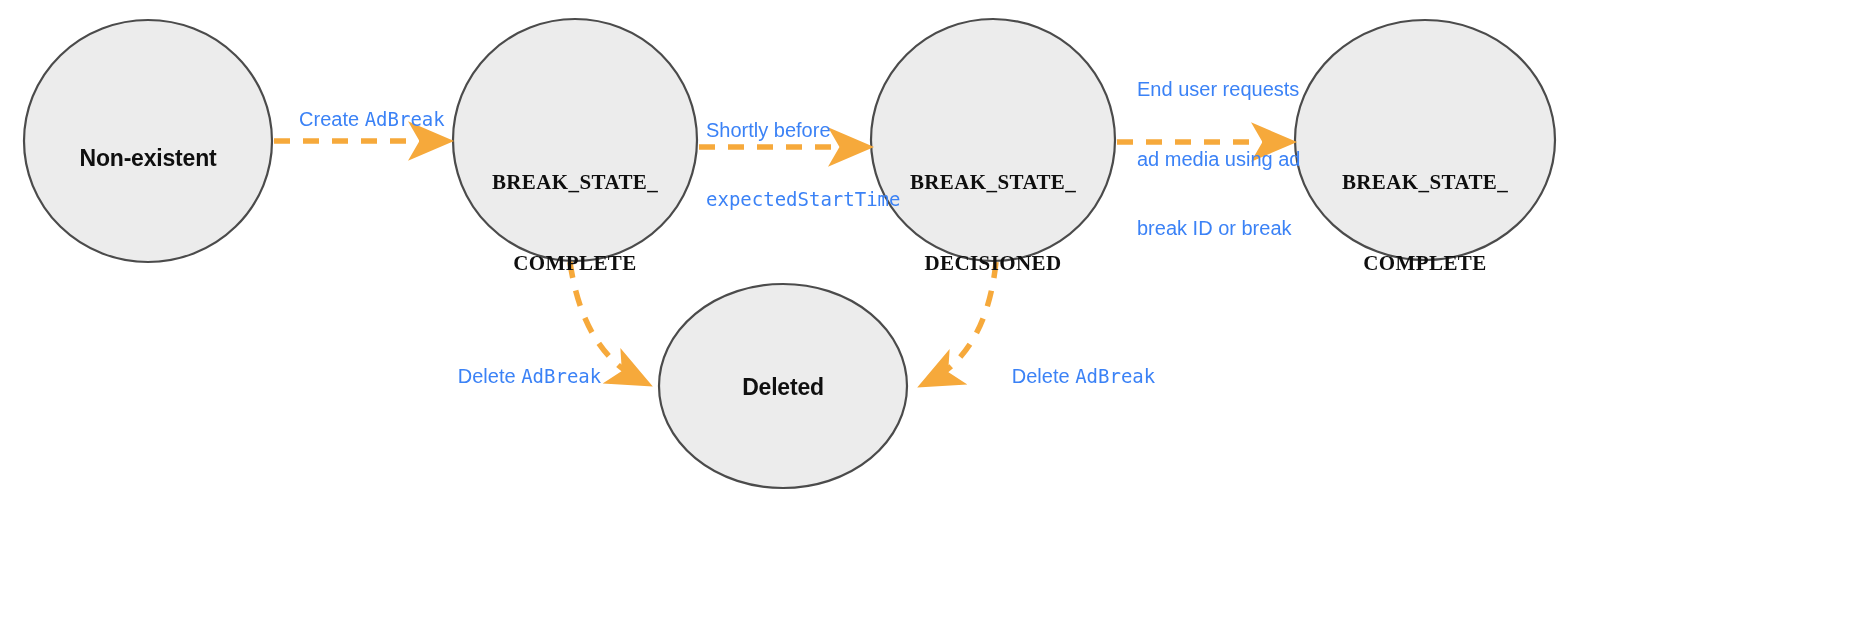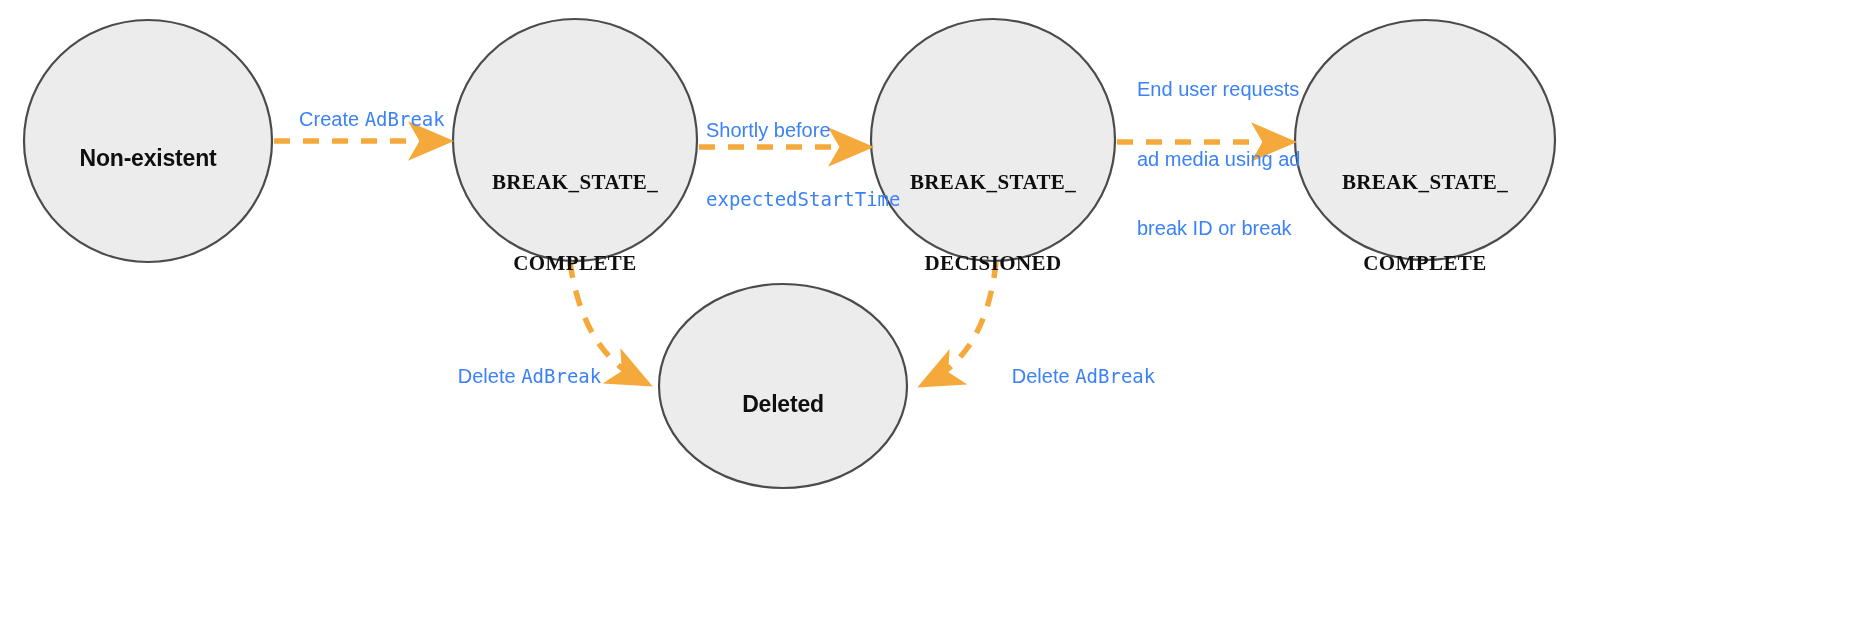--- a/index.html
+++ b/index.html
@@ -110,21 +110,21 @@
   <div class="node-label mono" style="left:873px; top:114px; width:240px;">
     <div>BREAK_STATE_</div>
     <div>DECISIONED</div>
   </div>
 
   <div class="node-label mono" style="left:1305px; top:114px; width:240px;">
     <div>BREAK_STATE_</div>
     <div>COMPLETE</div>
   </div>
 
-  <div class="node-label plain" style="left:663px; top:390px; width:240px;">Deleted</div>
+  <div class="node-label plain" style="left:663px; top:373px; width:240px;">Deleted</div>
 
   <div class="edge-label center" style="left:238px; top:85px; width:250px;">
     <span class="txt">Create </span><span class="code">AdBreak</span>
   </div>
 
   <div class="edge-label left" style="left:706px; top:74px; width:230px;">
     <div class="txt">Shortly before</div>
     <div class="code">expectedStartTime</div>
   </div>
 

